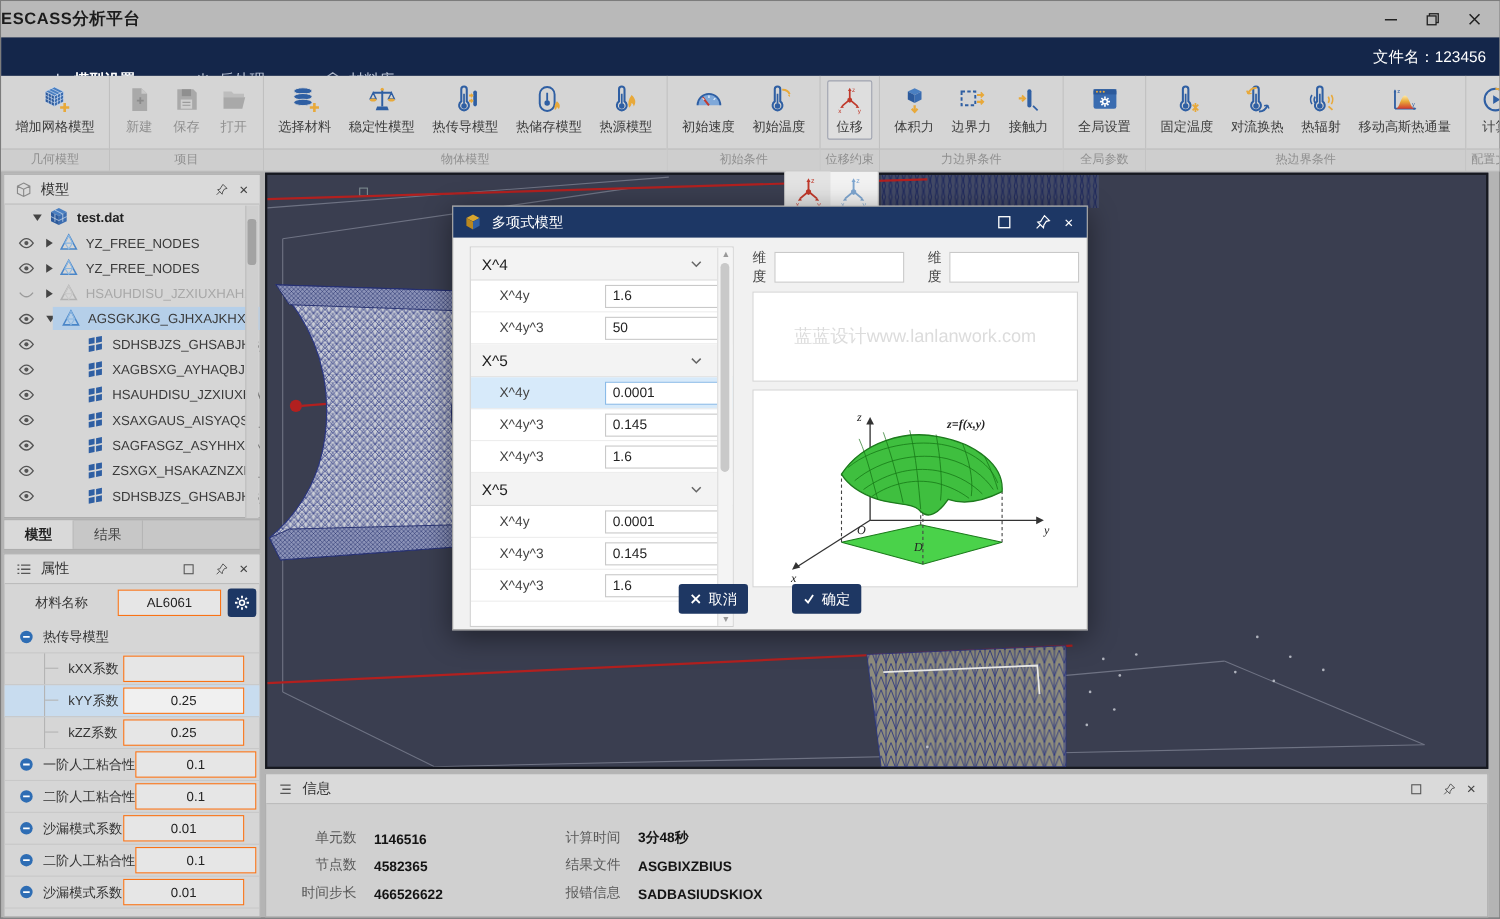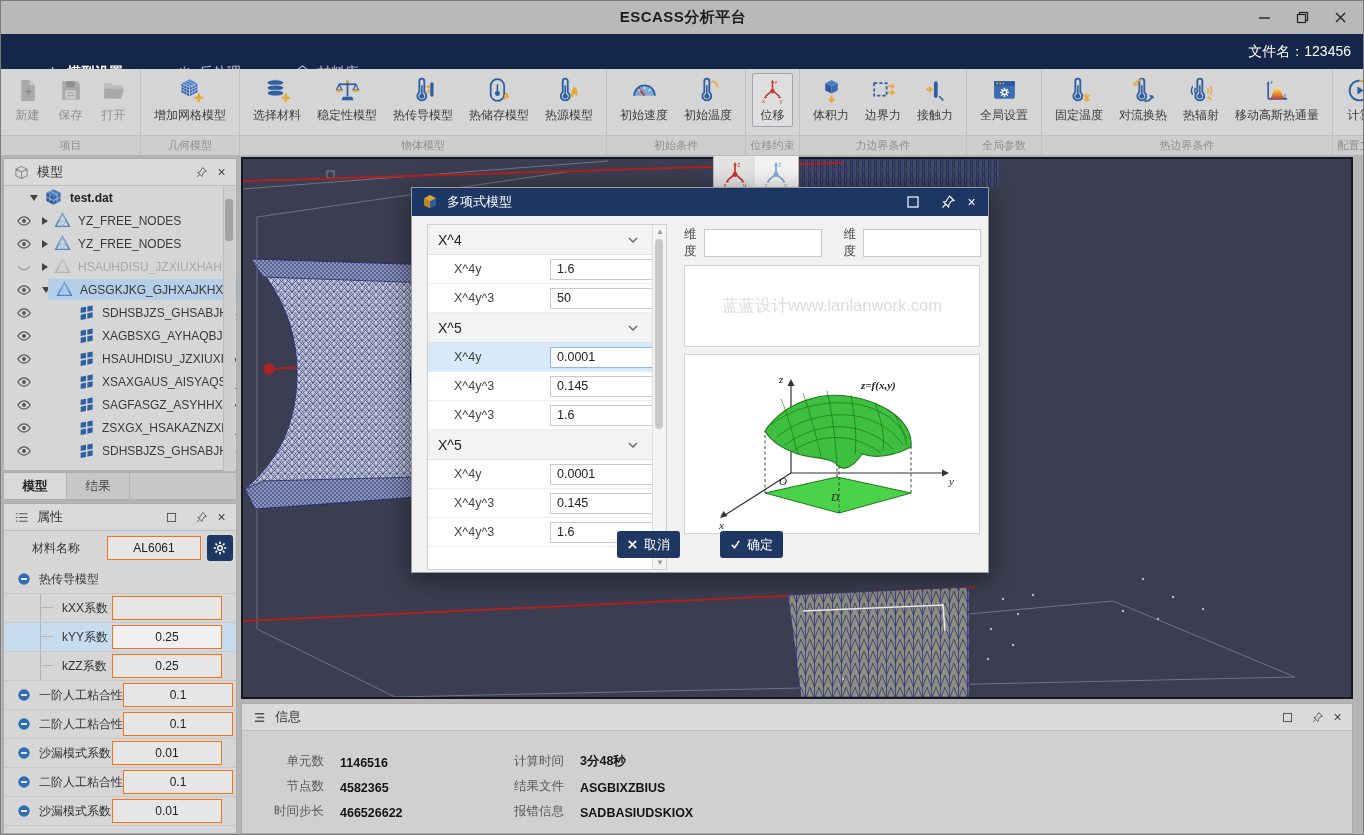--- a/index.html
+++ b/index.html
@@ -1,21 +1,21 @@
 <!DOCTYPE html>
 <html><head>
 <meta charset="utf-8">
 <style>
   html,body{margin:0;padding:0;background:#8a8a8a;font-family:"Liberation Sans","DejaVu Sans",sans-serif;}
   #app{position:relative;width:1364px;height:835px;background:#b4b4b4;overflow:hidden;border:1px solid #7c7c7c;box-sizing:border-box;}
   .icn{display:inline-block;}
   .icn svg{display:block;width:100%;height:100%;}
   
   #titlebar{position:absolute;left:0;top:0;width:1364px;height:33px;background:#b9b9b9;display:flex;align-items:center;}
-  #titlebar .title{flex:1;text-align:center;font-size:15px;color:#1c1c1c;font-weight:700;letter-spacing:.5px;}
+  #titlebar .title{flex:1;font-size:15px;color:#1c1c1c;font-weight:700;letter-spacing:.5px;}
   .wctl{display:flex;align-items:center;gap:8px;position:absolute;right:10px;top:0;height:33px;}
   .wbtn{width:30px;height:24px;display:flex;align-items:center;justify-content:center;color:#222;font-size:15px;cursor:default;}
   .wbtn svg{width:13px;height:13px;}
   
   #menubar{position:absolute;left:0;top:33px;width:1364px;height:35px;background:#14264a;display:flex;align-items:center;}
   #menu-tabs{display:flex;height:100%;margin-left:28px;margin-top:42px;}
   .mtab{position:relative;display:flex;align-items:center;gap:7px;padding:0 16px;margin-right:22px;color:#b9c2d4;font-size:14px;}
   .mtab .icn{width:15px;height:15px;}
   .mtab.active{color:#fff;font-weight:700;}
   .mtab.active::after{content:"";position:absolute;left:6px;right:6px;bottom:0;height:3px;background:#2da9e0;}
@@ -169,71 +169,71 @@
           </span>
           <span>材料库</span>
         </div>
       </div>
     <div id="filename">文件名：123456</div>
   </div>
 
   <div id="ribbon">
       <div class="rgroup">
         <div class="rbtns">
-          <div class="rbtn dis">
-            <span class="icn ">
-              <svg viewBox="0 0 26 26">
-                <path d="M7 3h8l5 5v15H7z" fill="#a9a9a9"></path>
-                <path d="M15 3v5h5z" fill="#c9c9c9"></path>
-                <path d="M11 14h6M14 11v6" stroke="#8b8b8b" stroke-width="1.6"></path>
-              </svg>
-            </span>
-            <span class="rlab">新建</span>
-          </div>
-          <div class="rbtn dis">
-            <span class="icn ">
-              <svg viewBox="0 0 26 26">
-                <path d="M5 4h14l3 3v15H5z" fill="#a9a9a9"></path>
-                <rect x="9" y="4" width="8" height="6" fill="#8f8f8f"></rect>
-                <rect x="8" y="13" width="10" height="8" fill="#cfcfcf"></rect>
-                <path d="M9.5 15.5h7M9.5 18h7" stroke="#9b9b9b"></path>
-              </svg>
-            </span>
-            <span class="rlab">保存</span>
-          </div>
-          <div class="rbtn dis">
-            <span class="icn ">
-              <svg viewBox="0 0 26 26">
-                <path d="M4 6h7l2 2h9v3H4z" fill="#bdbdbd"></path>
-                <path d="M4 11h19l-2.5 10H4z" fill="#a9a9a9"></path>
-              </svg>
-            </span>
-            <span class="rlab">打开</span>
-          </div>
-        </div>
-        <div class="rname">项目</div>
-      </div>
-      <div class="rgroup">
-        <div class="rbtns">
           <div class="rbtn">
             <span class="icn ">
               <svg viewBox="0 0 26 26">
                 <g stroke="#dfe9f5" stroke-width=".5">
                   <path d="M12 2l8 4-8 4-8-4z" fill="#4a7fc1"></path>
                   <path d="M4 6v9l8 4V10z" fill="#2c5a9c"></path>
                   <path d="M20 6v9l-8 4V10z" fill="#3a6cb0"></path>
                   <path d="M6.7 4.7l8 4M9.3 3.3l8 4M4 9v0M4 9l8 4M4 12l8 4M20 9l-8 4M20 12l-8 4M6.7 7.3v9M9.3 8.6v9M14.7 8.6v9M17.3 7.3v9"></path>
                 </g>
                 <path d="M21 16v8M17 20h8" stroke="#e8a93a" stroke-width="2.3"></path>
               </svg>
             </span>
             <span class="rlab">增加网格模型</span>
           </div>
         </div>
         <div class="rname">几何模型</div>
+      </div>
+      <div class="rgroup">
+        <div class="rbtns">
+          <div class="rbtn dis">
+            <span class="icn ">
+              <svg viewBox="0 0 26 26">
+                <path d="M7 3h8l5 5v15H7z" fill="#a9a9a9"></path>
+                <path d="M15 3v5h5z" fill="#c9c9c9"></path>
+                <path d="M11 14h6M14 11v6" stroke="#8b8b8b" stroke-width="1.6"></path>
+              </svg>
+            </span>
+            <span class="rlab">新建</span>
+          </div>
+          <div class="rbtn dis">
+            <span class="icn ">
+              <svg viewBox="0 0 26 26">
+                <path d="M5 4h14l3 3v15H5z" fill="#a9a9a9"></path>
+                <rect x="9" y="4" width="8" height="6" fill="#8f8f8f"></rect>
+                <rect x="8" y="13" width="10" height="8" fill="#cfcfcf"></rect>
+                <path d="M9.5 15.5h7M9.5 18h7" stroke="#9b9b9b"></path>
+              </svg>
+            </span>
+            <span class="rlab">保存</span>
+          </div>
+          <div class="rbtn dis">
+            <span class="icn ">
+              <svg viewBox="0 0 26 26">
+                <path d="M4 6h7l2 2h9v3H4z" fill="#bdbdbd"></path>
+                <path d="M4 11h19l-2.5 10H4z" fill="#a9a9a9"></path>
+              </svg>
+            </span>
+            <span class="rlab">打开</span>
+          </div>
+        </div>
+        <div class="rname">项目</div>
       </div>
       <div class="rgroup">
         <div class="rbtns">
           <div class="rbtn">
             <span class="icn ">
               <svg viewBox="0 0 26 26">
                 <g fill="#2f5fa3" stroke="#d5d5d5" stroke-width=".8">
                   <ellipse cx="11" cy="5.5" rx="8" ry="2.8"></ellipse>
                   <ellipse cx="11" cy="10.5" rx="8" ry="2.8"></ellipse>
                   <ellipse cx="11" cy="15.5" rx="8" ry="2.8"></ellipse>

